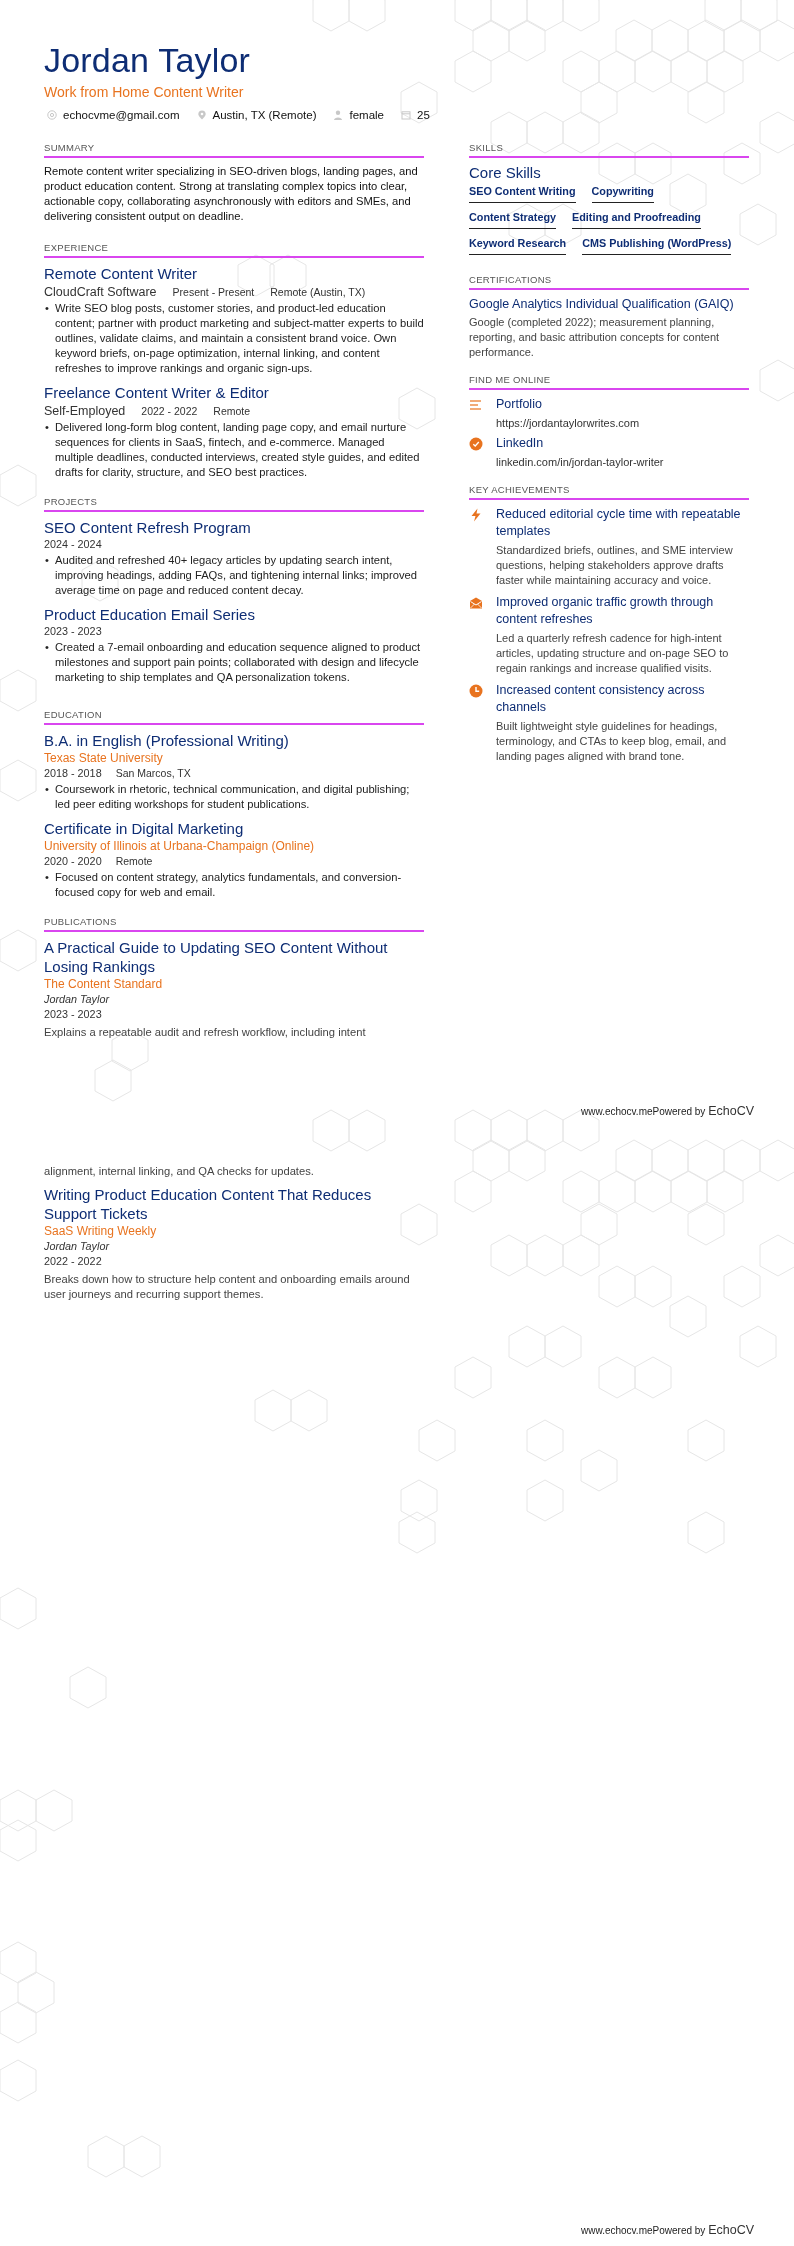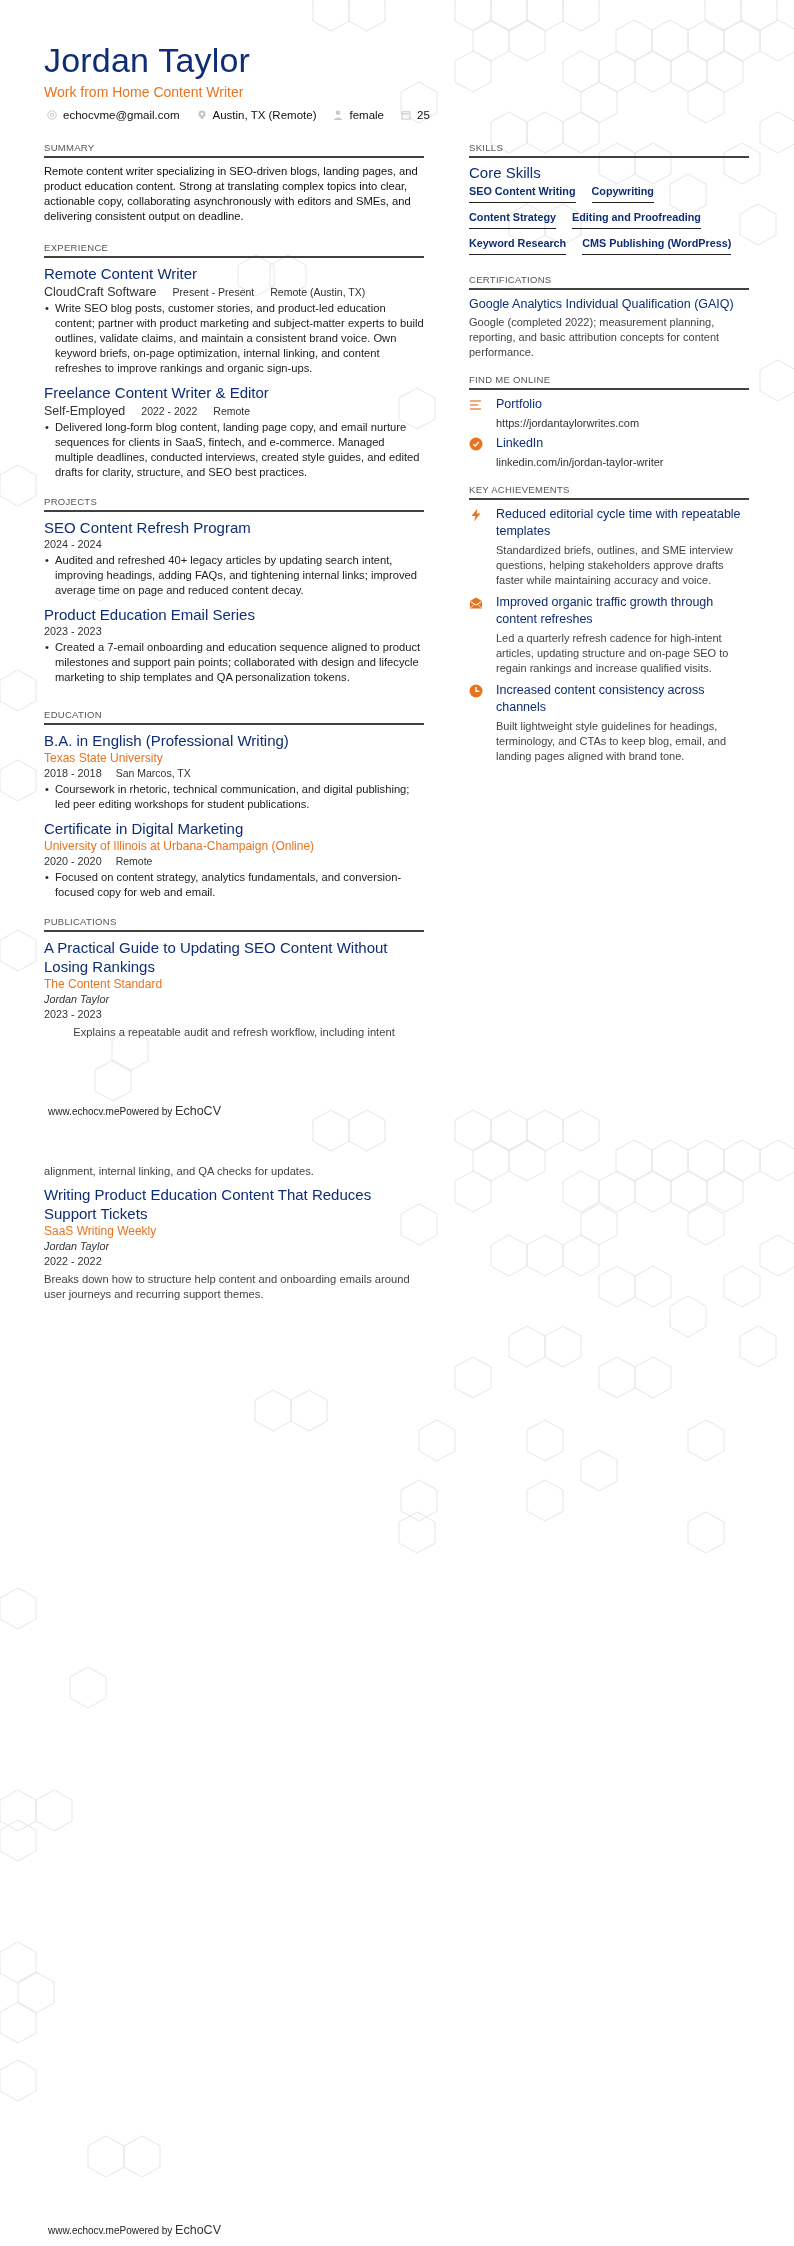--- a/index.html
+++ b/index.html
@@ -8,21 +8,21 @@
   .hexbg { position: absolute; left: 0; top: 0; width: 794px; height: 2246px; z-index: 0; pointer-events: none; }
   .page { position: absolute; left: 0; width: 786px; z-index: 1; }
   .header { position: absolute; top: 40px; left: 44px; }
   .name { font-size: 34px; color: #0e2d74; font-weight: normal; letter-spacing: 0.2px; line-height: 40px; }
   .role { font-size: 14px; color: #e8731f; margin-top: 4px; }
   .contacts { display: flex; align-items: center; margin-top: 9px; font-size: 11.5px; color: #111; }
   .contact { display: flex; align-items: center; margin-right: 14px; }
   .contact .ic { width: 10px; height: 10px; margin-right: 6px; margin-left: 3px; display: inline-block; }
   .col-left { position: absolute; left: 44px; top: 142px; width: 380px; }
   .col-right { position: absolute; left: 469px; top: 142px; width: 280px; }
-  .sec-title { font-size: 9.5px; color: #555; letter-spacing: 0.3px; padding-bottom: 3px; border-bottom: 2px solid #404040; margin-bottom: 6px; text-transform: uppercase; }
+  .sec-title { font-size: 9.5px; color: #555; letter-spacing: 0.3px; padding-bottom: 3px; border-bottom: 2px solid #d946ef; margin-bottom: 6px; text-transform: uppercase; }
   .sec { margin-bottom: 14px; }
   .body-text { font-size: 11.2px; line-height: 15px; color: #111; }
   .gray-text { font-size: 11.2px; line-height: 15px; color: #444; }
   .item-title { font-size: 15px; color: #0e2d74; line-height: 19px; }
   .item-sub { display: flex; align-items: baseline; font-size: 12.5px; color: #333; margin-top: 2px; }
   .item-sub .meta { font-size: 10.5px; margin-left: 16px; color: #333; }
   .bullets { list-style: none; margin-top: 2px; margin-bottom: 7px; }
   .bullets li { position: relative; padding-left: 11px; font-size: 11.2px; line-height: 15px; color: #222; }
   .bullets li::before { content: "•"; position: absolute; left: 1px; top: 0; }
   .dates { font-size: 10.8px; color: #333; line-height: 14px; }
@@ -36,21 +36,21 @@
   .cert-title { font-size: 12.5px; color: #0e2d74; line-height: 17px; margin-top: 2px; }
   .cert-desc { font-size: 11px; line-height: 15px; color: #444; margin-bottom: 6px; margin-top: 2px; }
   .link-item { display: flex; align-items: flex-start; margin-bottom: 4px; }
   .link-icon { width: 14px; height: 14px; margin-right: 13px; margin-top: 2px; flex-shrink: 0; }
   .link-label { font-size: 12.5px; color: #0e2d74; line-height: 17px; }
   .link-url { font-size: 11px; color: #333; line-height: 15px; margin-top: 3px; }
   .ach { display: flex; align-items: flex-start; margin-bottom: 6px; }
   .ach-icon { width: 14px; height: 14px; margin-right: 13px; margin-top: 2px; flex-shrink: 0; }
   .ach-title { font-size: 12.5px; color: #0e2d74; line-height: 17px; }
   .ach-desc { font-size: 11px; color: #444; line-height: 15px; margin-top: 3px; }
-  .footer { position: absolute; left: 40px; width: 714px; display: flex; justify-content: flex-start; align-items: baseline; font-size: 10px; color: #222; margin-left: 8px; }
+  .footer { position: absolute; left: 40px; width: 714px; display: flex; justify-content: flex-end; align-items: baseline; font-size: 10px; color: #222; }
   .footer .powered span.brand { font-size: 12.5px; color: #333; }
 </style>
 </head>
 <body>
 
 <svg class="hexbg" xmlns="http://www.w3.org/2000/svg" width="794" height="2246">
   <defs>
     <g id="hx">
         <polygon points="18,0 36,10 36,31 18,41 0,31 0,10" fill="none" stroke="#e6e6e6" stroke-width="1"></polygon>
       </g>
@@ -275,21 +275,21 @@
       </div>
     </section>
 
     <section class="sec" style="margin-top:16px;">
       <div class="sec-title">PUBLICATIONS</div>
       <div>
         <div class="item-title">A Practical Guide to Updating SEO Content Without Losing Rankings</div>
         <div class="org">The Content Standard</div>
         <div class="author">Jordan Taylor</div>
         <div class="dates">2023 - 2023</div>
-        <p class="gray-text" style="margin-top:4px;text-align:center;">Explains a repeatable audit and refresh workflow, including intent</p>
+        <p class="gray-text" style="margin-top:4px;">Explains a repeatable audit and refresh workflow, including intent</p>
       </div>
     </section>
   </div>
 
   <div class="col-right">
     <section class="sec">
       <div class="sec-title">SKILLS</div>
       <div class="skills-group">Core Skills</div>
       <div class="skill-row">
         <span class="skill">SEO Content Writing</span>

